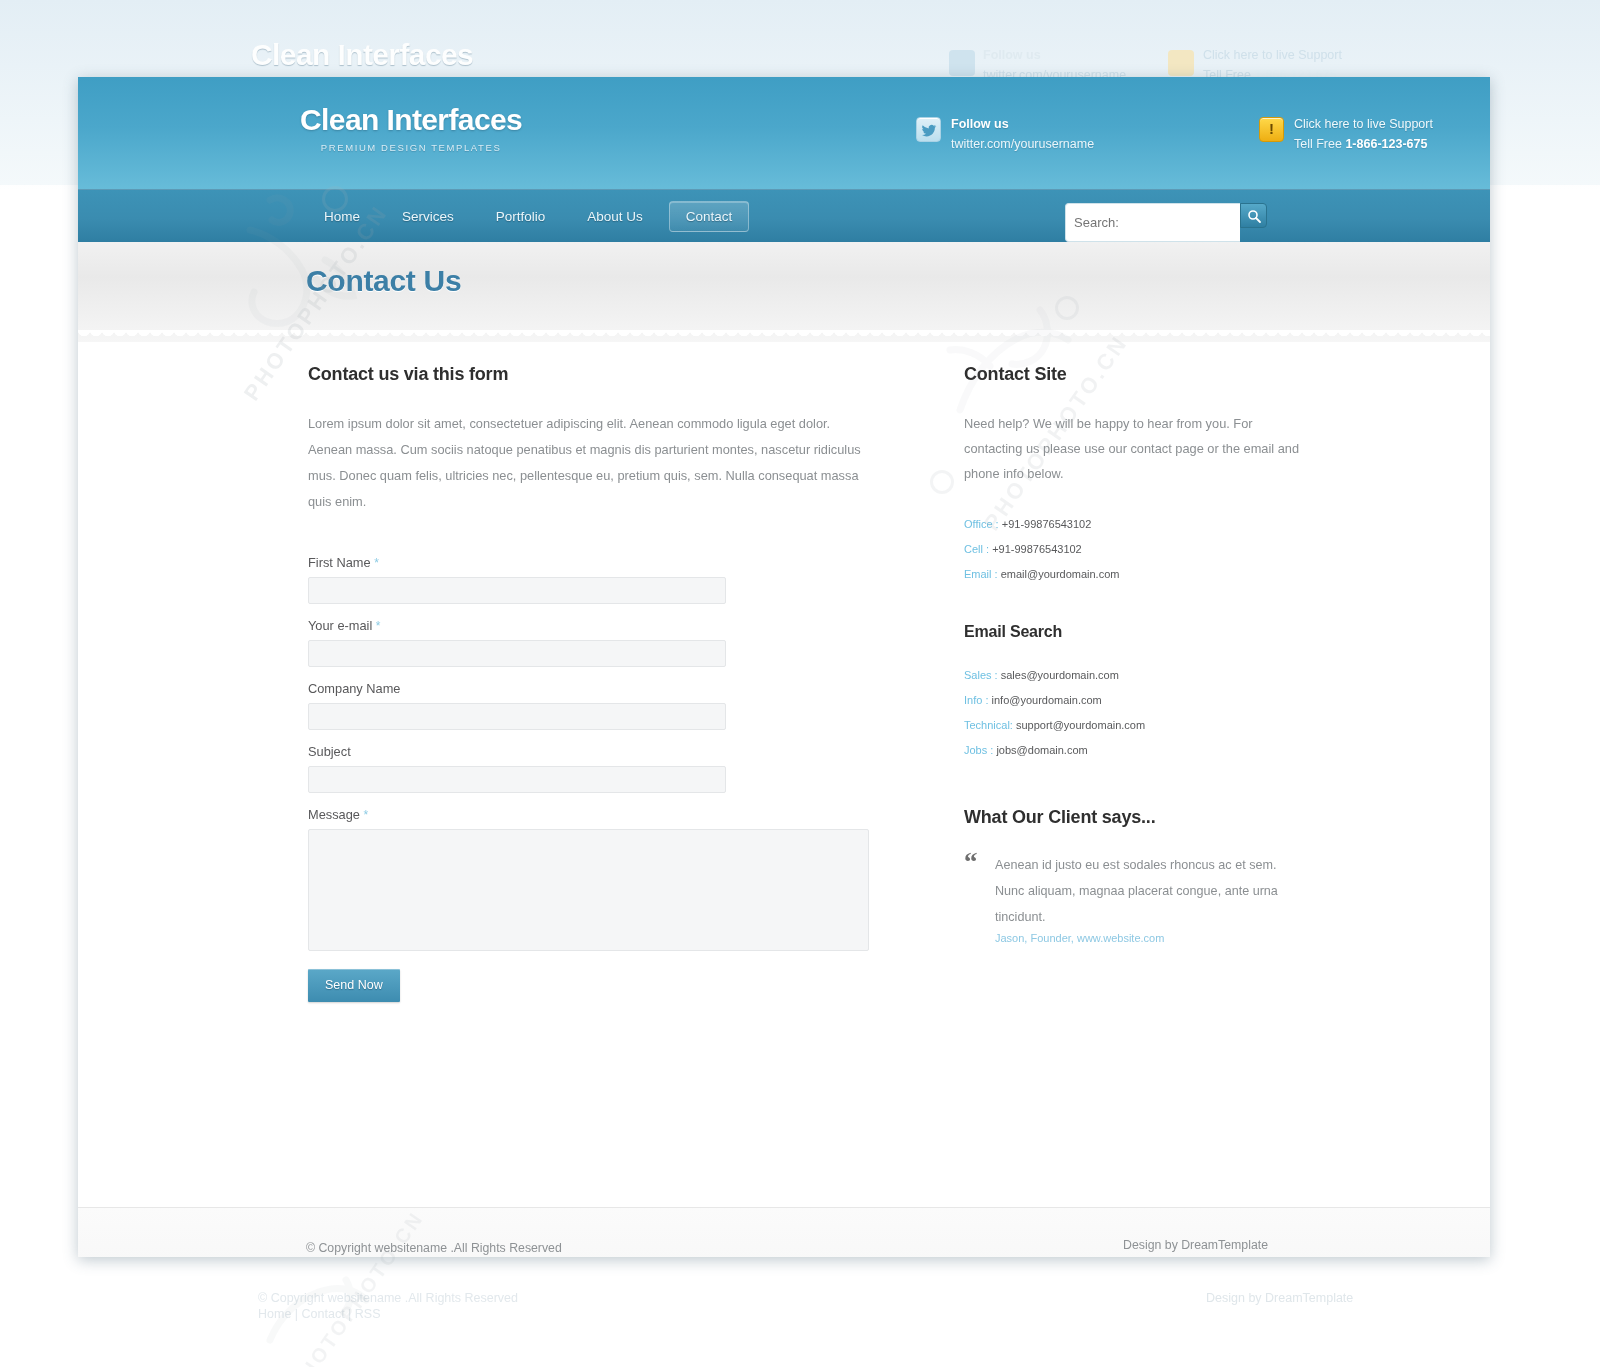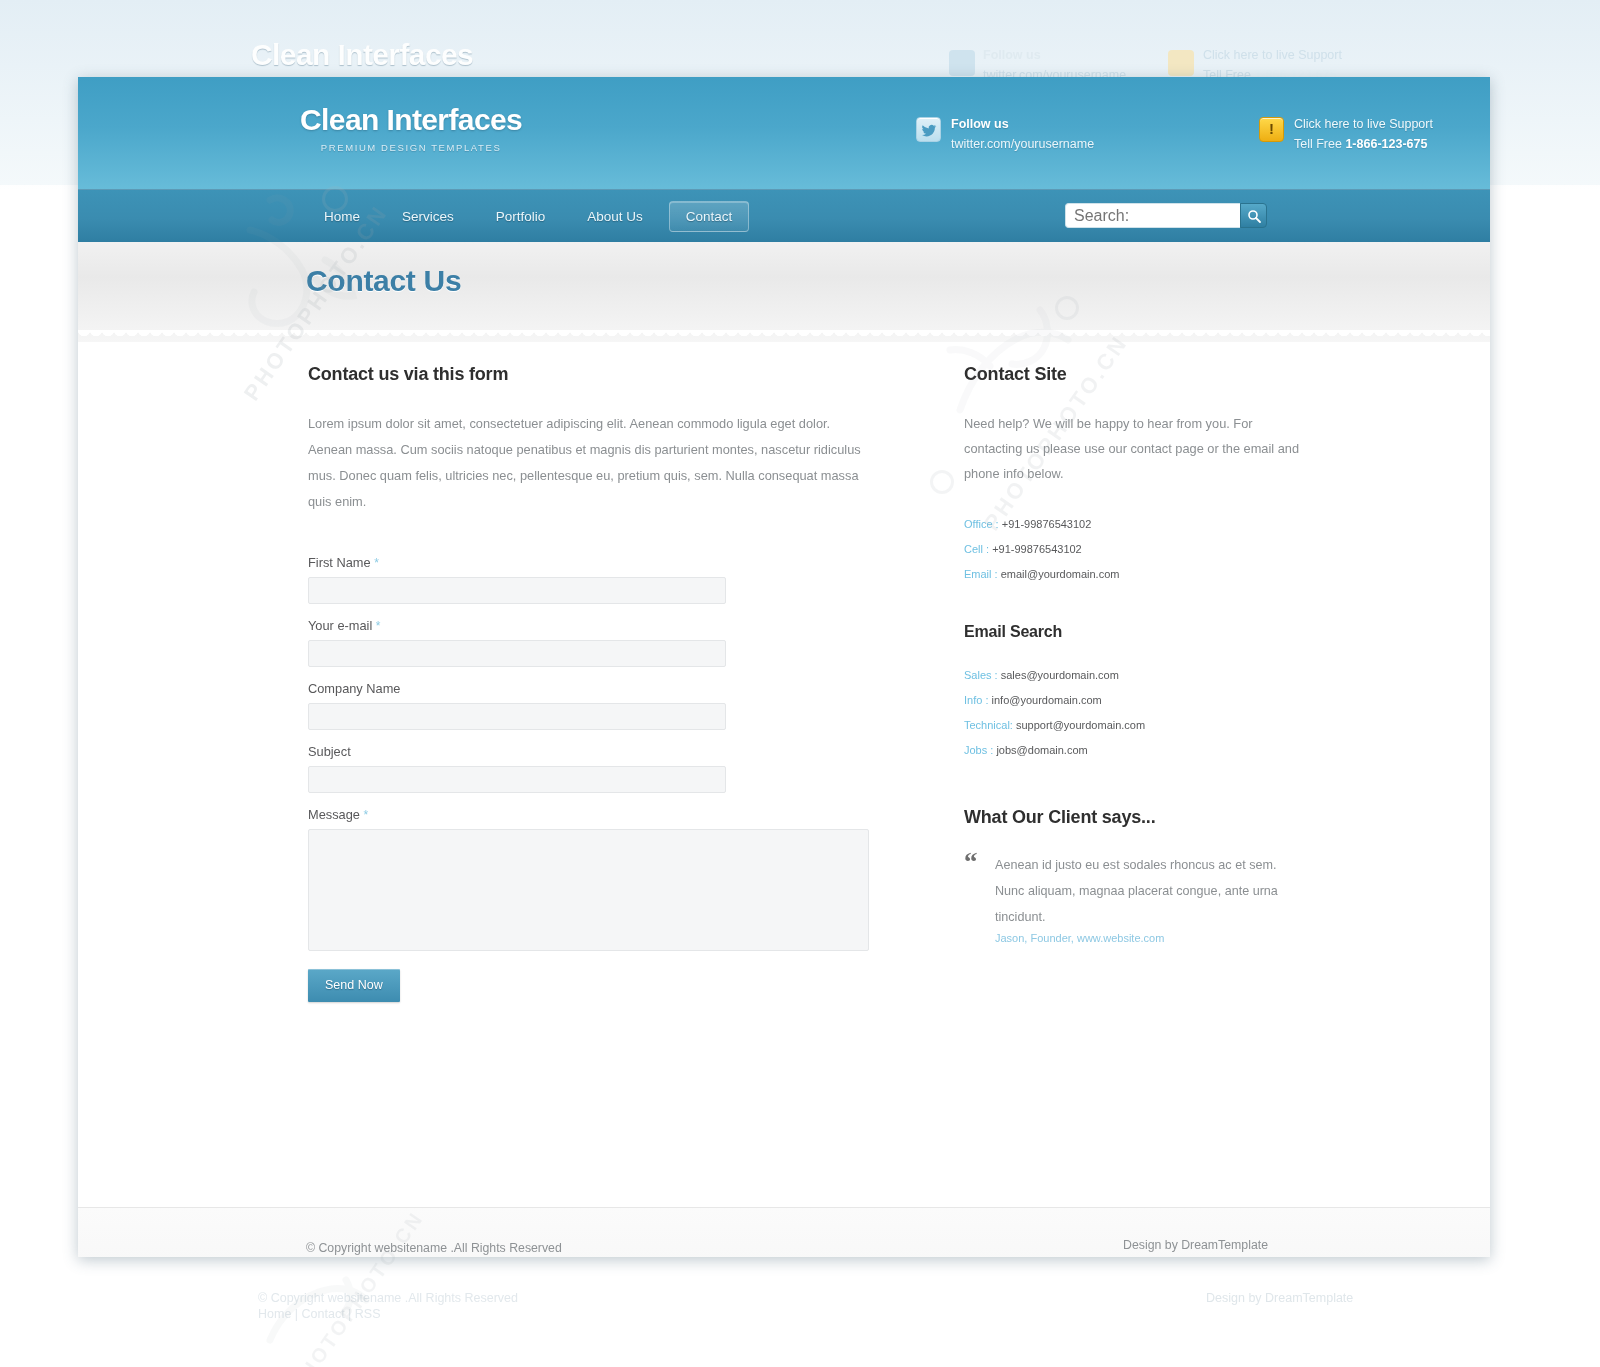--- a/index.html
+++ b/index.html
@@ -98,22 +98,22 @@
     font-size:13.5px; color:#eaf6fb; text-decoration:none; border-radius:4px;
     text-shadow:0 1px 1px rgba(20,60,80,.45);
   }
   .nav a.active {
     background:linear-gradient(to bottom,rgba(255,255,255,.18),rgba(255,255,255,.06));
     border:1px solid rgba(255,255,255,.35);
     box-shadow:inset 0 1px 0 rgba(255,255,255,.25);
   }
   .searchbox { position:absolute; right:223px; top:13px; display:flex; }
   .searchbox input {
-    width:175px; height:25px; border:1px solid #cfe2ea; border-right:none;
-    border-radius:4px 0 0 4px; padding:0 8px; font-size:16px; color:#8d9aa1;
+    width:175px; height:39px; border:1px solid #cfe2ea; border-right:none;
+    border-radius:4px 0 0 4px; padding:0 8px; font-size:13px; color:#8d9aa1;
     font-family:"Liberation Sans", sans-serif; background:#ffffff; outline:none;
   }
   .search-btn {
     width:27px; height:25px; border:1px solid #2a7characters; border:1px solid #2a738f;
     border-radius:0 4px 4px 0; background:linear-gradient(to bottom,#56a9c9,#2f7fa2);
     cursor:pointer; position:relative;
   }
   .search-btn svg { position:absolute; left:6px; top:5px; }
 
   

